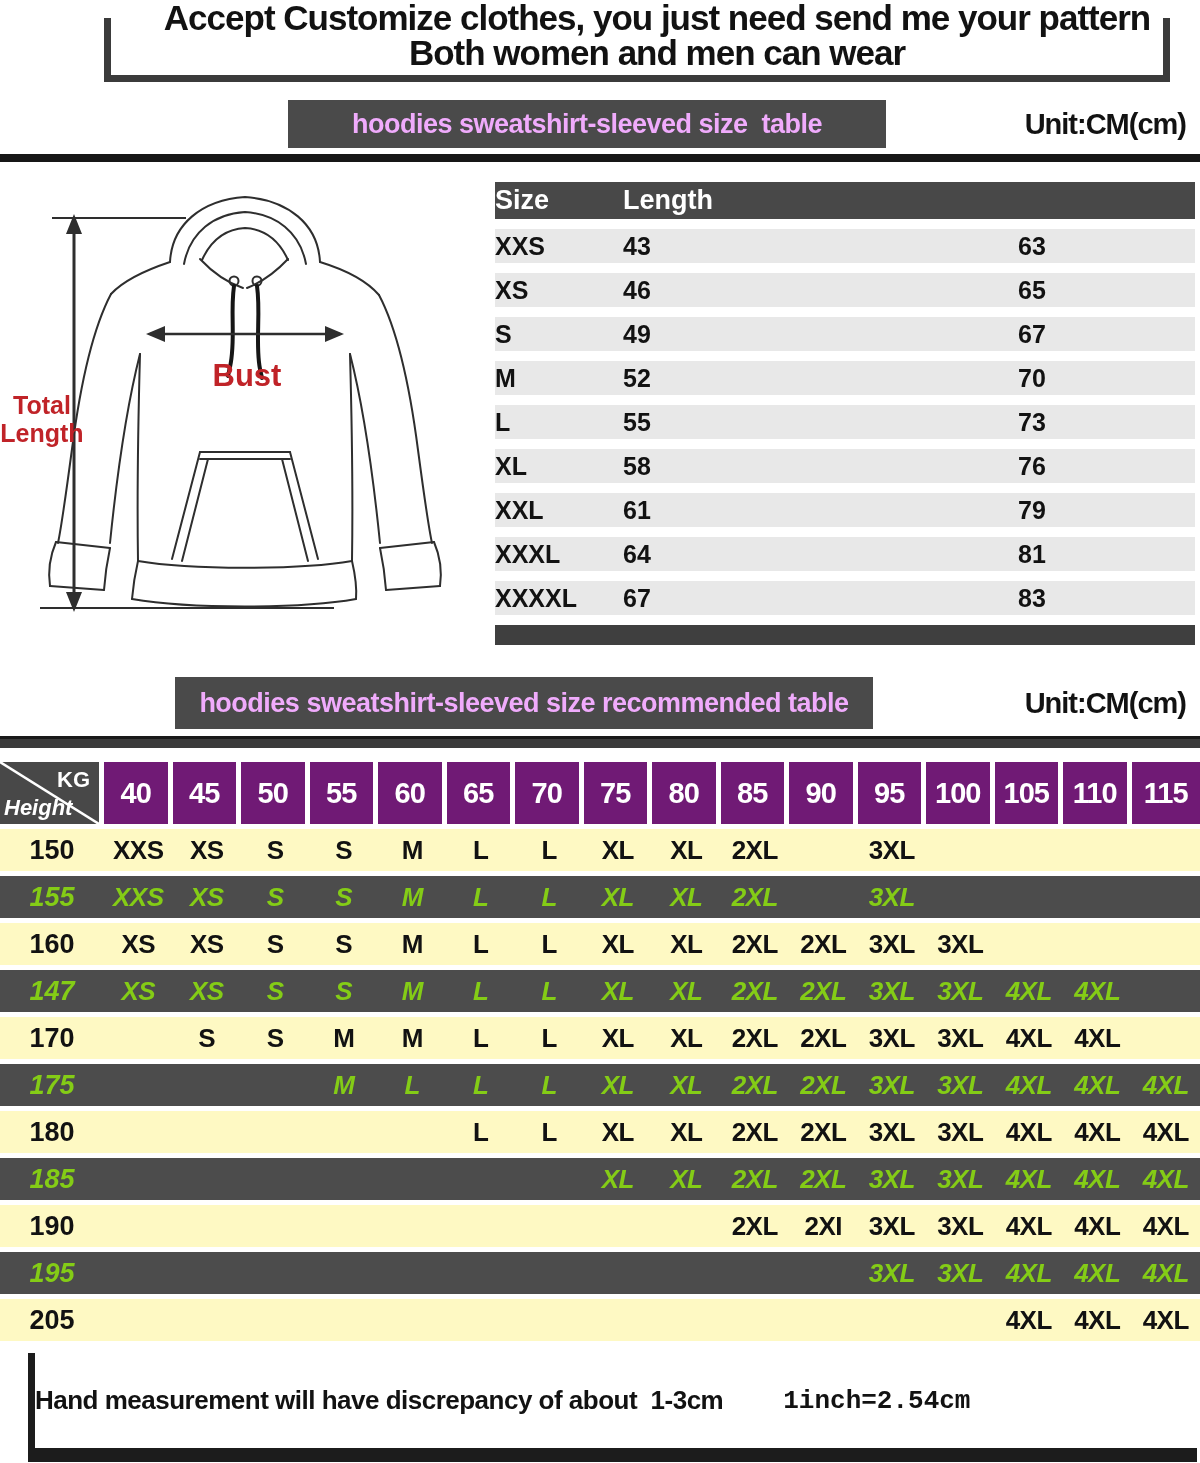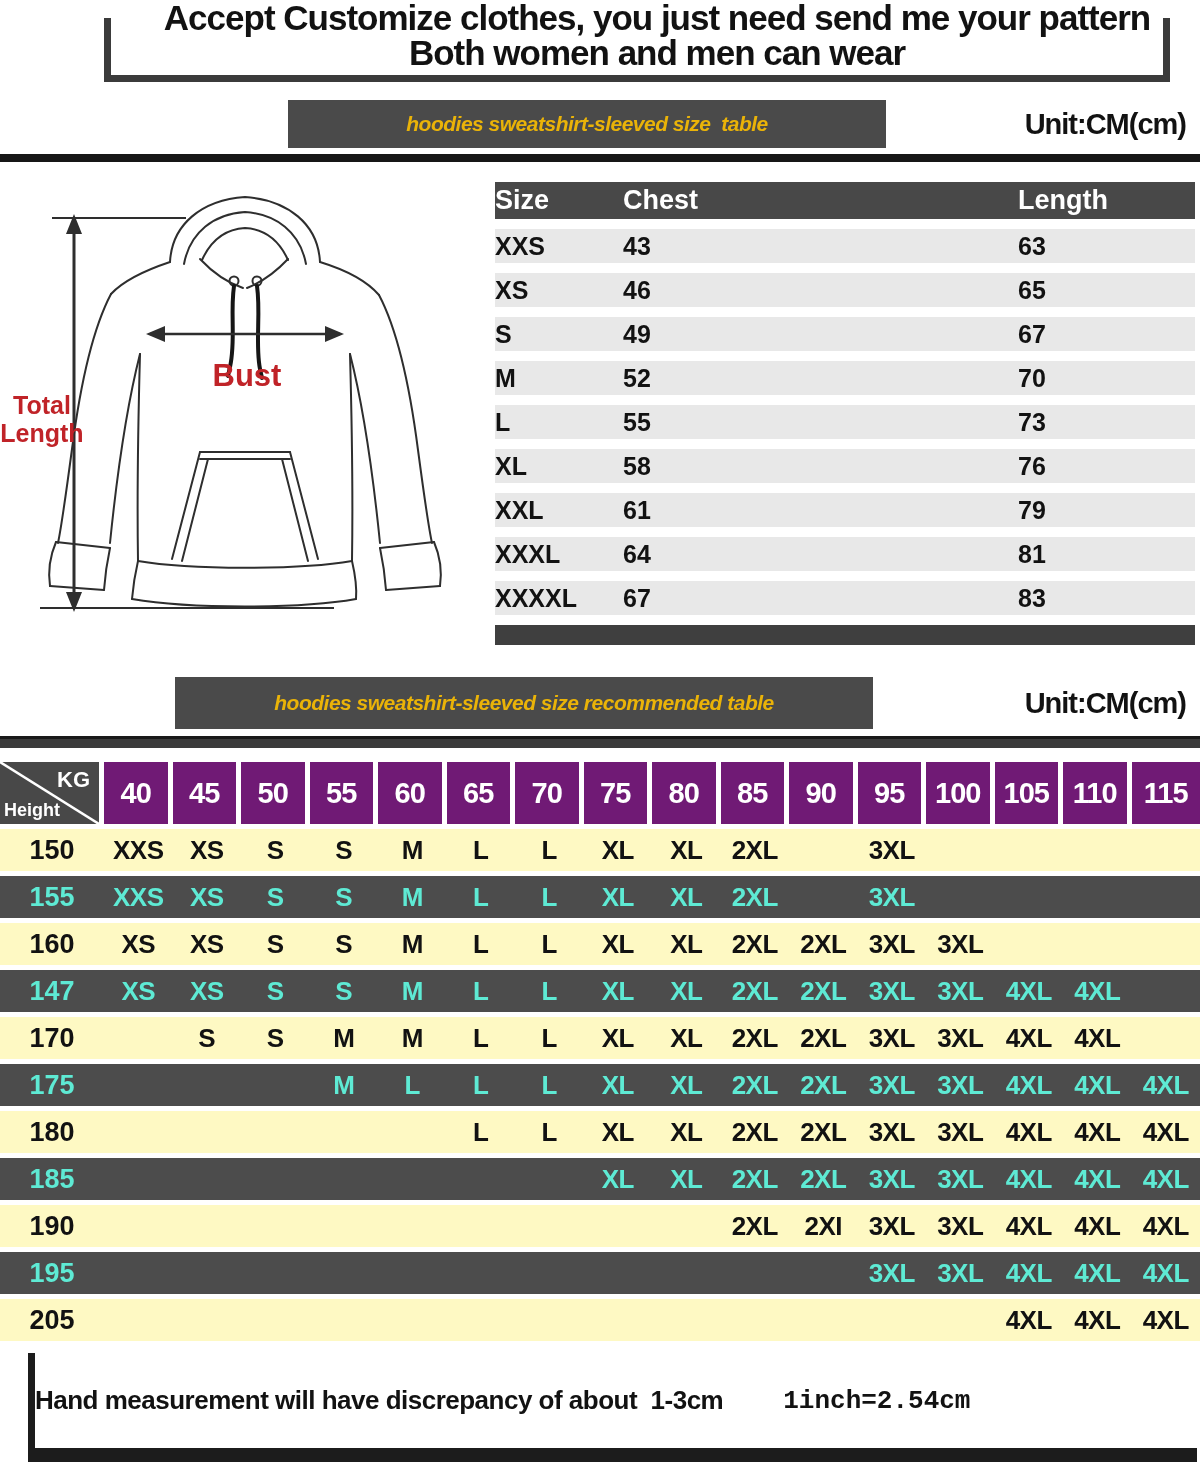--- a/index.html
+++ b/index.html
@@ -16,51 +16,51 @@
     content:"";position:absolute;bottom:0;width:7px;height:57px;background:#3b3b3b;
   }
   .title-bracket::before{left:0;}
   .title-bracket::after{right:0;}
   .title-line{font-size:35px;line-height:35px;letter-spacing:-1px;white-space:nowrap;}
   
   .banner-row{display:flex;align-items:center;}
   .banner-row1{margin-top:18px;}
   .banner-row2{margin-top:30px;}
   .banner{
-    background:#4a4a4a;color:#eab308;font-size:21px;letter-spacing:-0.5px;
-    display:flex;align-items:center;justify-content:center;white-space:pre;font-style:italic;
+    background:#4a4a4a;color:#f0abfc;font-size:27px;letter-spacing:-0.5px;
+    display:flex;align-items:center;justify-content:center;white-space:pre;
   }
   .b1{margin-left:288px;width:598px;height:48px;}
   .b2{margin-left:175px;width:698px;height:52px;}
   .unit{margin-left:auto;margin-right:14px;font-size:29px;letter-spacing:-1px;white-space:nowrap;}
   .divider1{height:8px;background:#171717;margin-top:6px;}
   .divider2{height:9px;background:#3b3b3b;border-top:3px solid #191919;margin-top:7px;}
   
   .main{display:flex;}
   .diagram{width:490px;height:485px;flex:none;}
   .size-table{width:700px;margin-left:5px;padding-top:20px;}
   .st-header,.st-row{display:grid;grid-template-columns:128px 395px 177px;align-items:center;text-align:left;}
   .st-header{height:37px;background:#484848;color:#fff;font-size:27px;}
   .st-row{height:34px;background:#e8e8e8;margin-top:10px;font-size:25px;}
   .st-footer{height:20px;background:#3f3f3f;margin-top:10px;}
   
   .rec-table{margin-top:14px;}
   .rec-header,.rec-row{display:grid;grid-template-columns:104px repeat(16,1fr);}
   .rec-header{height:62px;}
   .corner{background:#484848;position:relative;margin-right:5px;color:#fff;}
   .corner .kg{position:absolute;top:5px;right:9px;font-size:22px;}
-  .corner .hgt{position:absolute;bottom:3px;left:4px;font-size:18px;}
+  .corner .hgt{position:absolute;bottom:3px;left:4px;font-size:22px;font-style:italic;}
   .corner svg{position:absolute;left:0;top:0;width:100%;height:100%;}
   .wbox{
     background:#701a75;color:#fff;margin-right:5px;font-size:29px;letter-spacing:-1px;
     display:flex;align-items:center;justify-content:center;
   }
   .wbox:last-child{margin-right:0;}
   .rec-row{height:42px;margin-top:5px;background:#fef9c3;align-items:center;font-size:26px;}
-  .rec-row.dark{background:#4c4c4c;color:#5eead4;}
+  .rec-row.dark{background:#4c4c4c;color:#84cc16;font-style:italic;}
   .h-label{text-align:center;font-size:27px;}
   .cell{text-align:center;letter-spacing:-0.5px;white-space:nowrap;}
   
   .note{
     margin:12px 3px 0 28px;border-left:7px solid #1c1c1c;border-bottom:14px solid #1c1c1c;
     height:95px;display:flex;align-items:center;
   }
   .note-text{font-size:26px;letter-spacing:-0.5px;white-space:pre;}
   .conv{margin-left:60px;font-size:26px;font-family:Liberation Mono, monospace;}
   .red{fill:#c02328;}
@@ -143,21 +143,20 @@
       </g>
       <text x="42" y="252" class="red" font-size="25" text-anchor="middle" font-weight="bold">Total</text>
       <text x="42" y="280" class="red" font-size="25" text-anchor="middle" font-weight="bold">Length</text>
       <text x="247" y="224" class="red" font-size="31" text-anchor="middle" font-weight="bold">Bust</text>
     </svg>
   </div>
 
   <div class="size-table">
     <div class="st-header">
       <span>Size</span>
-      <span>Chest</span>
       <span>Length</span>
     </div>
     <div id="size-rows">
         <div class="st-row">
           <span>XXS</span>
           <span>43</span>
           <span>63</span>
         </div>
         <div class="st-row">
           <span>XS</span>

